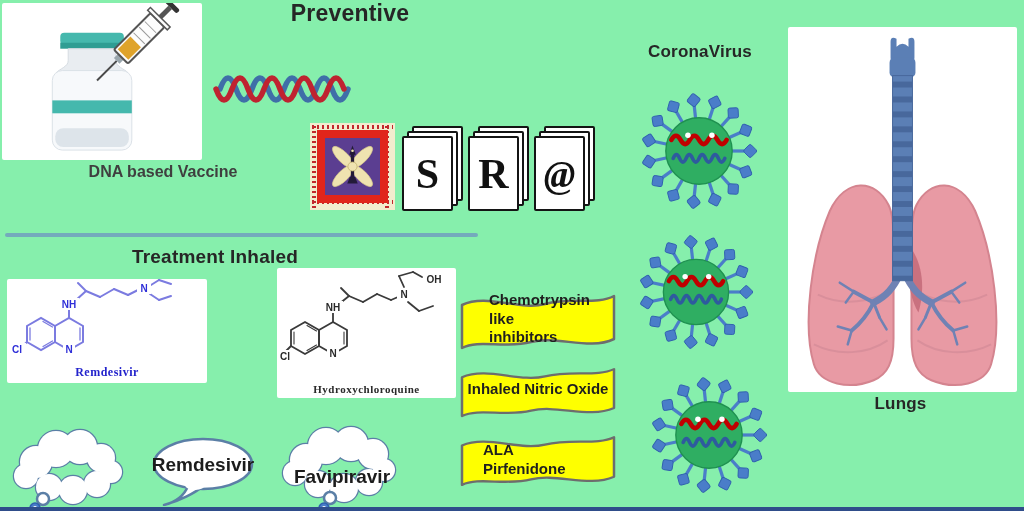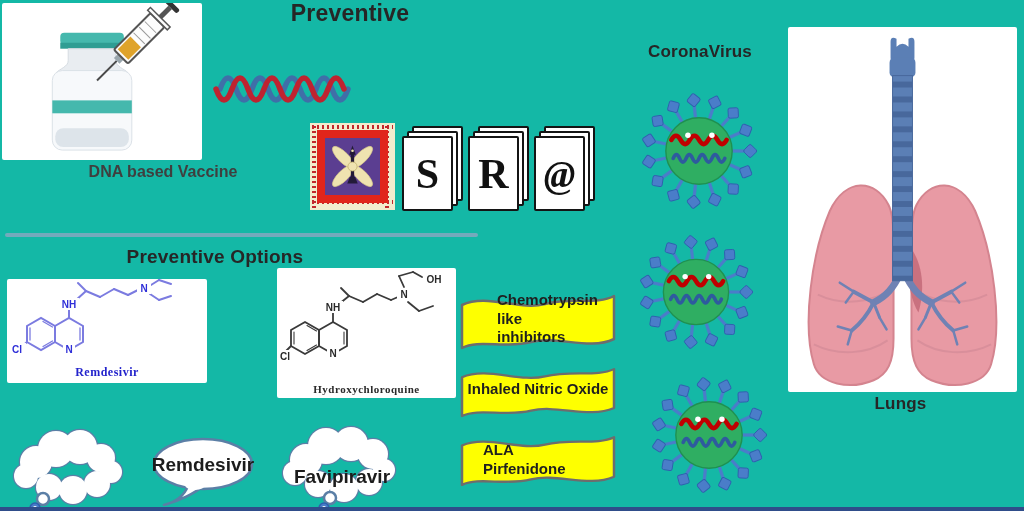--- a/index.html
+++ b/index.html
@@ -1,18 +1,18 @@
 <!DOCTYPE html>
 <html><head>
 <meta charset="utf-8">
 <style>
   html,body{margin:0;padding:0;background:#888;}
   #stage{
     position:relative;width:1024px;height:511px;overflow:hidden;
-    background:#14b8a6;font-family:"Liberation Sans",sans-serif;color:#262626;
+    background:#86efac;font-family:"Liberation Sans",sans-serif;color:#262626;
   }
   .abs{position:absolute;}
   .card-white{background:#ffffff;border-radius:2px;}
   .title{font-weight:800;text-align:center;letter-spacing:.2px;}
   .lbl{font-weight:700;text-align:center;}
   
   .stamp-outer{
     position:absolute;left:310px;top:123px;width:85px;height:87px;box-sizing:border-box;padding:7px;
     background:
       repeating-linear-gradient(90deg,#c1272d 0 2px,transparent 2px 5px) 2px 2px/calc(100% - 4px) 4px no-repeat,
@@ -199,21 +199,21 @@
           <use href="#bronchtree"></use>
         </g>
       <path d="M 103 14 Q 103 8 109 11 L 109 19 Q 115 13 121 19 L 121 11 Q 127 8 127 14 L 127 30 Q 127 34 124 36 L 106 36 Q 103 34 103 30 Z" fill="#5b7fb5"></path>
       <rect x="102" y="30" width="26" height="20" rx="5" fill="#5b7fb5"></rect>
       <rect x="105" y="48" width="20" height="206" fill="url(#rings)" stroke="#48689c" stroke-width="1"></rect>
     </svg>
   </div>
   <div class="abs title" style="left:818px;top:394px;width:165px;font-size:17px;">Lungs</div>
 
   <div class="divider"></div>
-  <div class="abs title" style="left:105px;top:246px;width:220px;font-size:19px;">Preventive Options</div>
+  <div class="abs title" style="left:105px;top:246px;width:220px;font-size:19px;">Treatment Inhaled</div>
 
   <div class="abs card-white" style="left:7px;top:279px;width:200px;height:104px;">
     <svg viewBox="0 0 200 84" width="200" height="84">
       <g fill="none" stroke="#7b7be0" stroke-width="2" stroke-linecap="round">
         <polygon points="20,47 20,63 34,71 48,63 48,47 34,39"></polygon>
         <polygon points="48,47 48,63 62,71 76,63 76,47 62,39"></polygon>
         <line x1="23" y1="49" x2="23" y2="61" stroke-width="1.3"></line>
         <line x1="36" y1="42.5" x2="45.5" y2="48" stroke-width="1.3"></line>
         <line x1="36" y1="67.5" x2="45.5" y2="62" stroke-width="1.3"></line>
         <line x1="73" y1="49" x2="73" y2="61" stroke-width="1.3"></line>
@@ -351,21 +351,21 @@
       <circle cx="46" cy="90" r="5" fill="#4a7dc9" stroke="#2f5fae" stroke-width="1.5"></circle>
       <circle cx="46" cy="90" r="2" fill="#fff"></circle>
     </svg>
     <div class="bubble-text" style="left:10px;top:48px;width:108px;">Favipiravir</div>
   </div>
 
   <div class="wave-banner" style="left:457px;top:287px;width:162px;height:72px;">
     <svg viewBox="0 0 162 72" preserveAspectRatio="none">
       <use href="#wavepath" fill="#feff00" stroke="#6d6d6d" stroke-width="2.5" stroke-linejoin="round"></use>
     </svg>
-    <div class="banner-text" style="padding-left:40px;padding-bottom:8px;">
+    <div class="banner-text" style="padding-left:32px;padding-bottom:8px;">
       <div>Chemotrypsin like</div>
       <div>inhibitors</div>
     </div>
   </div>
 
   <div class="wave-banner" style="left:457px;top:361px;width:162px;height:65px;text-decoration:underline;">
     <svg viewBox="0 0 162 72" preserveAspectRatio="none">
       <use href="#wavepath" fill="#feff00" stroke="#6d6d6d" stroke-width="2.5" stroke-linejoin="round"></use>
     </svg>
     <div class="banner-text" style="align-items:center;padding-bottom:8px;">

